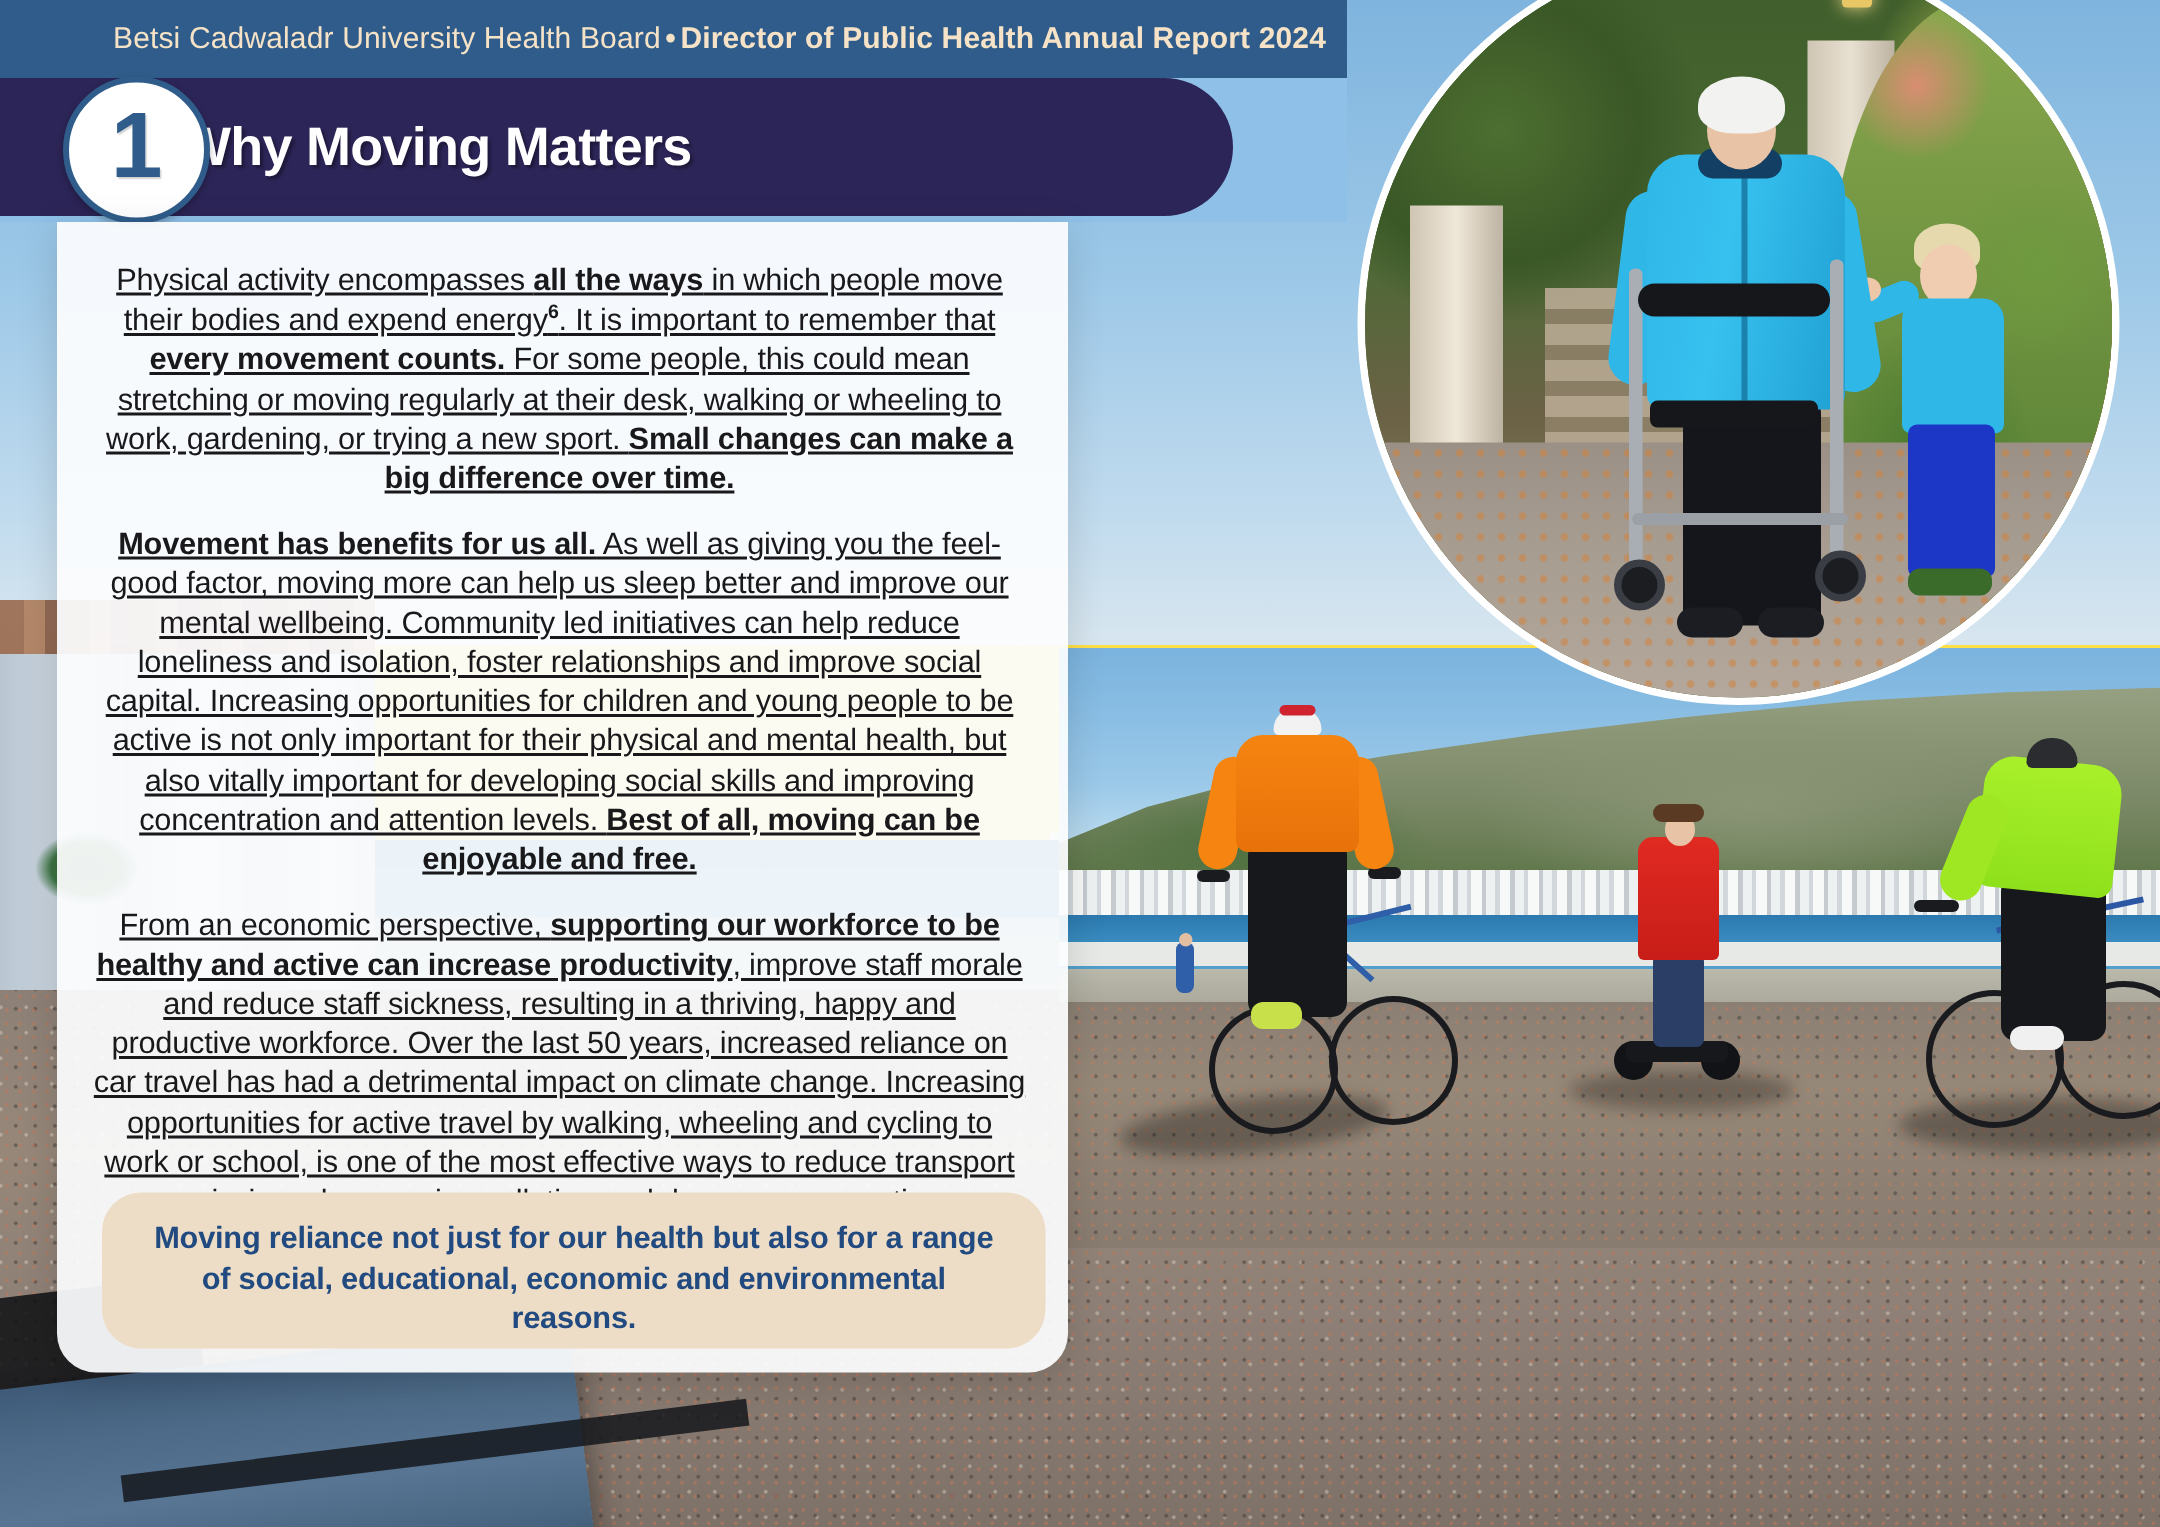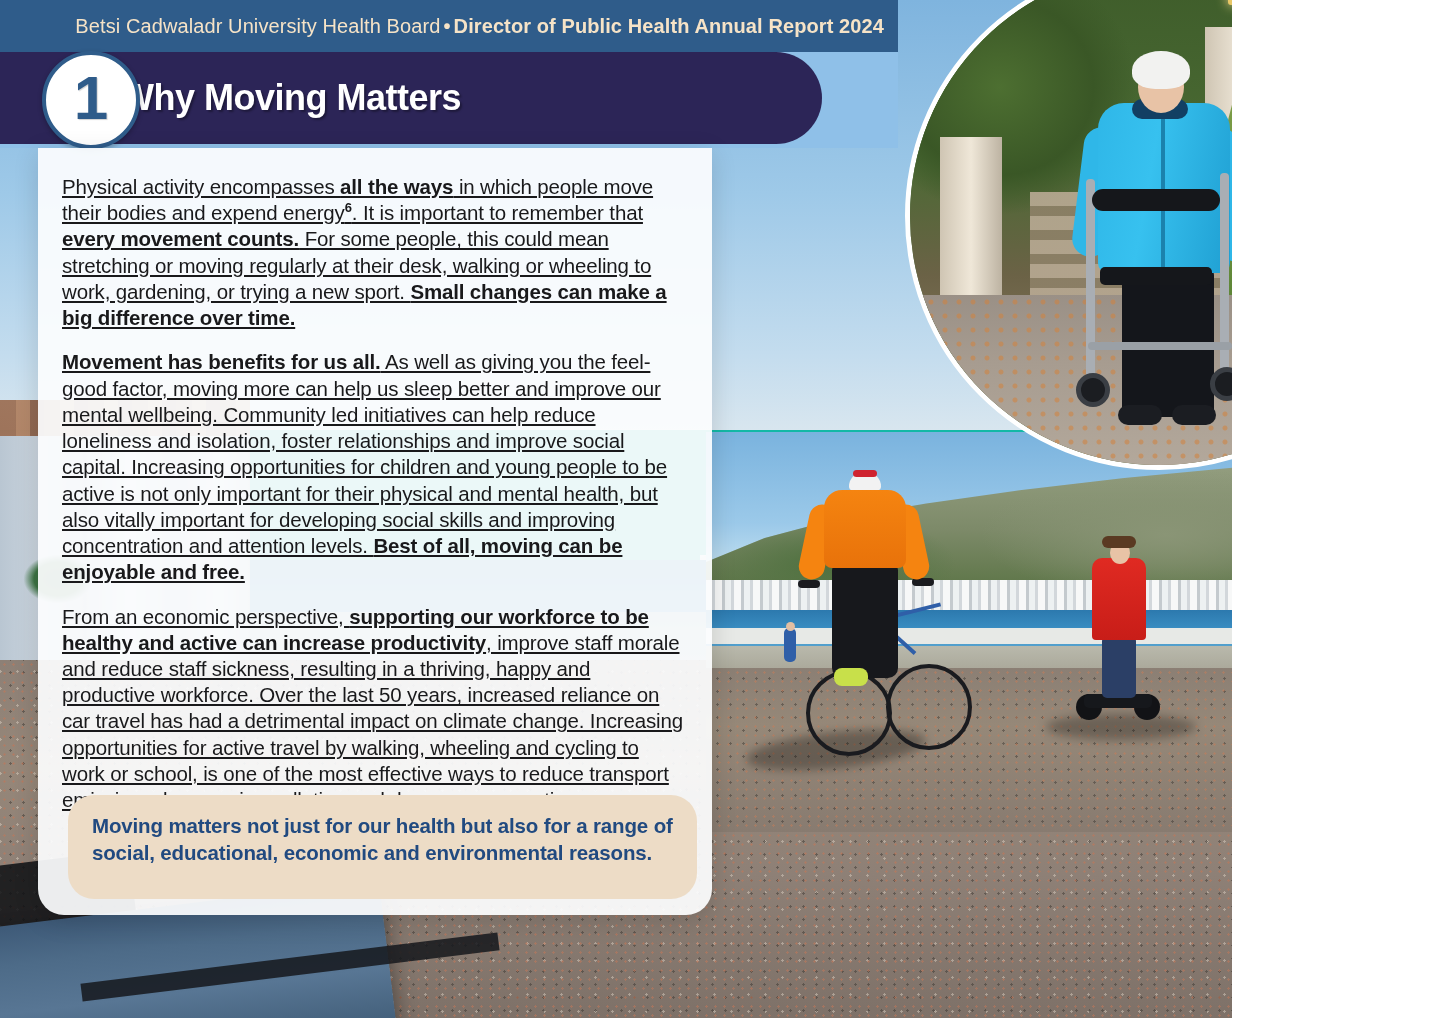--- a/index.html
+++ b/index.html
@@ -7,24 +7,25 @@
 
   html, body {
     width: 1440px;
     height: 1018px;
     overflow: hidden;
     font-family: "Liberation Sans", sans-serif;
   }
 
   #page {
     position: relative;
-    width: 1232px;
+    width: 1440px;
     height: 1018px;
-    background: #14b8a6;
+    background: #fde047;
     overflow: hidden;
+    text-align: center;
   }
 
   
   .bg-photo { position: absolute; inset: 0; overflow: hidden; }
 
   
   .bg-sky {
     position: absolute; left: 0; top: 0; width: 1440px; height: 430px;
     background: linear-gradient(#7fb4de 0%, #9ec9e8 45%, #c3dcee 82%, #d8e6ef 100%);
   }
@@ -492,16 +493,16 @@
 
   <div class="content-card">
     <div class="body-text">
       <p><span>Physical activity encompasses </span><b>all the ways</b><span> in which people move their bodies and expend energy</span><sup>6</sup><span>. It is important to remember that </span><b>every movement counts.</b><span> For some people, this could mean stretching or moving regularly at their desk, walking or wheeling to work, gardening, or trying a new sport. </span><b>Small changes can make a big difference over time.</b></p>
       <p><b>Movement has benefits for us all.</b><span> As well as giving you the feel-good factor, moving more can help us sleep better and improve our mental wellbeing. Community led initiatives can help reduce loneliness and isolation, foster relationships and improve social capital. Increasing opportunities for children and young people to be active is not only important for their physical and mental health, but also vitally important for developing social skills and improving concentration and attention levels. </span><b>Best of all, moving can be enjoyable and free.</b></p>
       <p><span>From an economic perspective, </span><b>supporting our workforce to be healthy and active can increase productivity</b><span>, improve staff morale and reduce staff sickness, resulting in a thriving, happy and productive workforce. Over the last 50 years, increased reliance on car travel has had a detrimental impact on climate change. Increasing opportunities for active travel by walking, wheeling and cycling to work or school, is one of the most effective ways to reduce transport emissions, lower noise pollution and decrease congestion.</span></p>
     </div>
   </div>
 
   <div class="callout">
-    <div class="callout-text">Moving matters not just for our health but also for a range of social, educational, economic and environmental reasons.</div>
+    <div class="callout-text">Moving reliance not just for our health but also for a range of social, educational, economic and environmental reasons.</div>
   </div>
 
 </div>
 
 </body></html>

